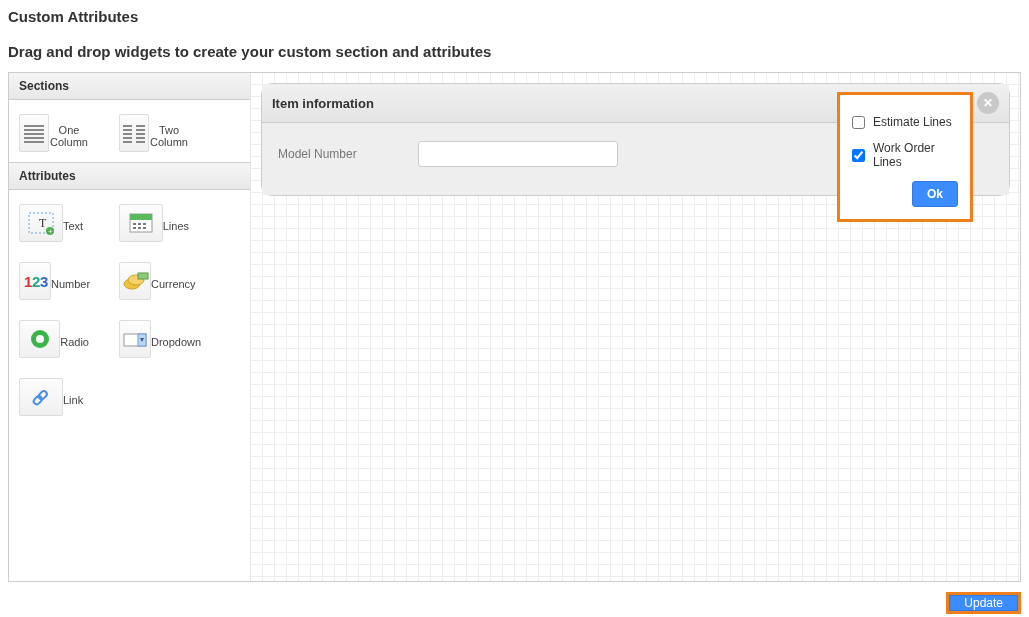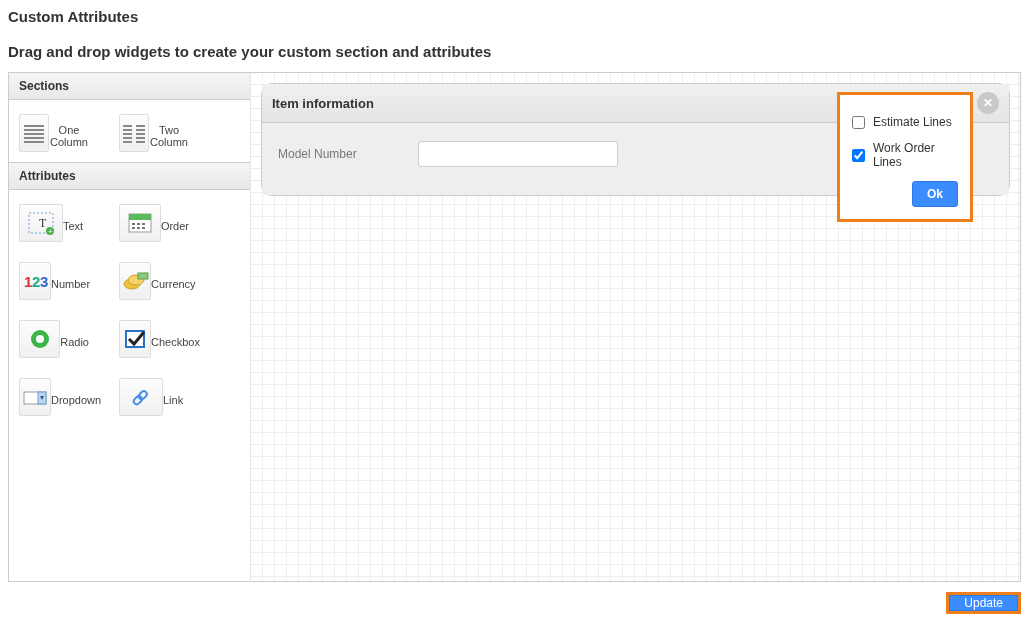--- a/index.html
+++ b/index.html
@@ -103,21 +103,21 @@
                 <g fill="#777">
                   <rect x="7" y="13" width="3" height="2"></rect>
                   <rect x="12" y="13" width="3" height="2"></rect>
                   <rect x="17" y="13" width="3" height="2"></rect>
                   <rect x="7" y="17" width="3" height="2"></rect>
                   <rect x="12" y="17" width="3" height="2"></rect>
                   <rect x="17" y="17" width="3" height="2"></rect>
                 </g>
               </svg>
           </div>
-          <div class="widget-label">Order</div>
+          <div class="widget-label">Lines</div>
         </div>
         <div class="widget-item">
           <div class="widget-icon">
             <svg width="30" height="26">
                 <text x="4" y="19" font-size="15" font-weight="bold" fill="#d33">1</text>
                 <text x="12" y="19" font-size="15" font-weight="bold" fill="#2a8">2</text>
                 <text x="20" y="19" font-size="15" font-weight="bold" fill="#36c">3</text>
               </svg>
           </div>
           <div class="widget-label">Number</div>
@@ -133,29 +133,20 @@
           <div class="widget-label">Currency</div>
         </div>
         <div class="widget-item">
           <div class="widget-icon">
             <svg width="30" height="26">
                 <circle cx="15" cy="13" r="9" fill="#3bb54a"></circle>
                 <circle cx="15" cy="13" r="4" fill="#fff"></circle>
               </svg>
           </div>
           <div class="widget-label">Radio</div>
-        </div>
-        <div class="widget-item">
-          <div class="widget-icon">
-            <svg width="30" height="26">
-                <rect x="6" y="5" width="18" height="16" fill="#fff" stroke="#2a73c4" stroke-width="2"></rect>
-                <path d="M9 13 L14 18 L24 6" fill="none" stroke="#222" stroke-width="3"></path>
-              </svg>
-          </div>
-          <div class="widget-label">Checkbox</div>
         </div>
         <div class="widget-item">
           <div class="widget-icon">
             <svg width="30" height="26">
                 <rect x="4" y="8" width="22" height="12" fill="#fff" stroke="#999"></rect>
                 <rect x="18" y="8" width="8" height="12" fill="#bcd6f0" stroke="#6a9ed6"></rect>
                 <path d="M20 12 L24 12 L22 16 Z" fill="#335b8a"></path>
               </svg>
           </div>
           <div class="widget-label">Dropdown</div>

